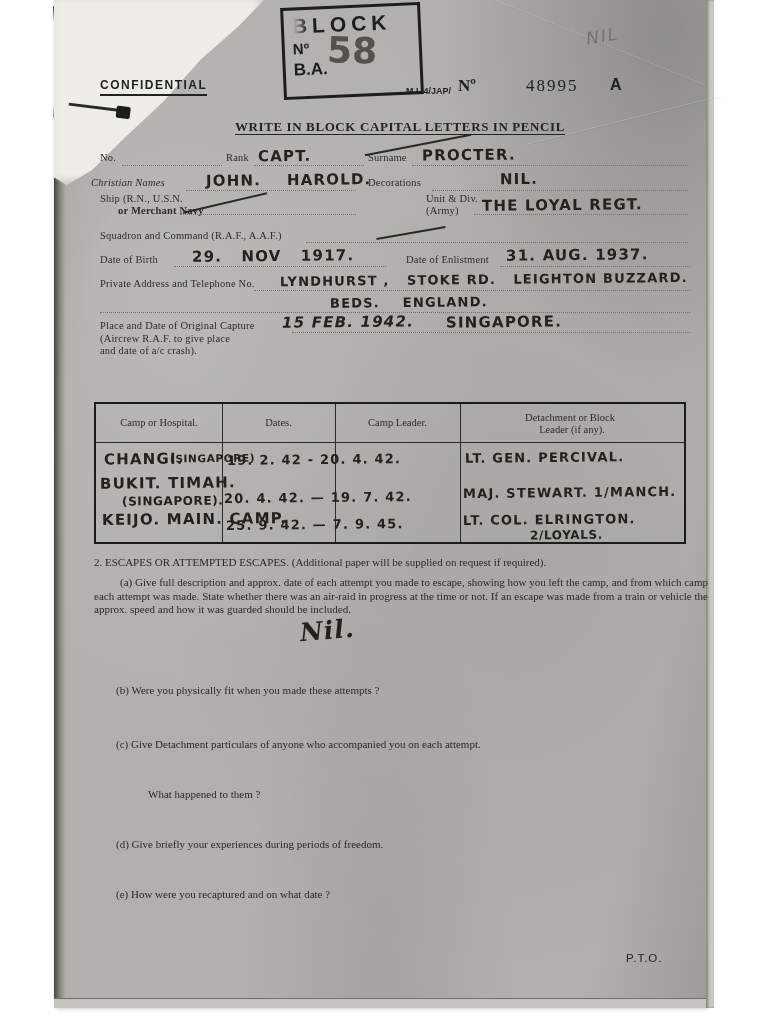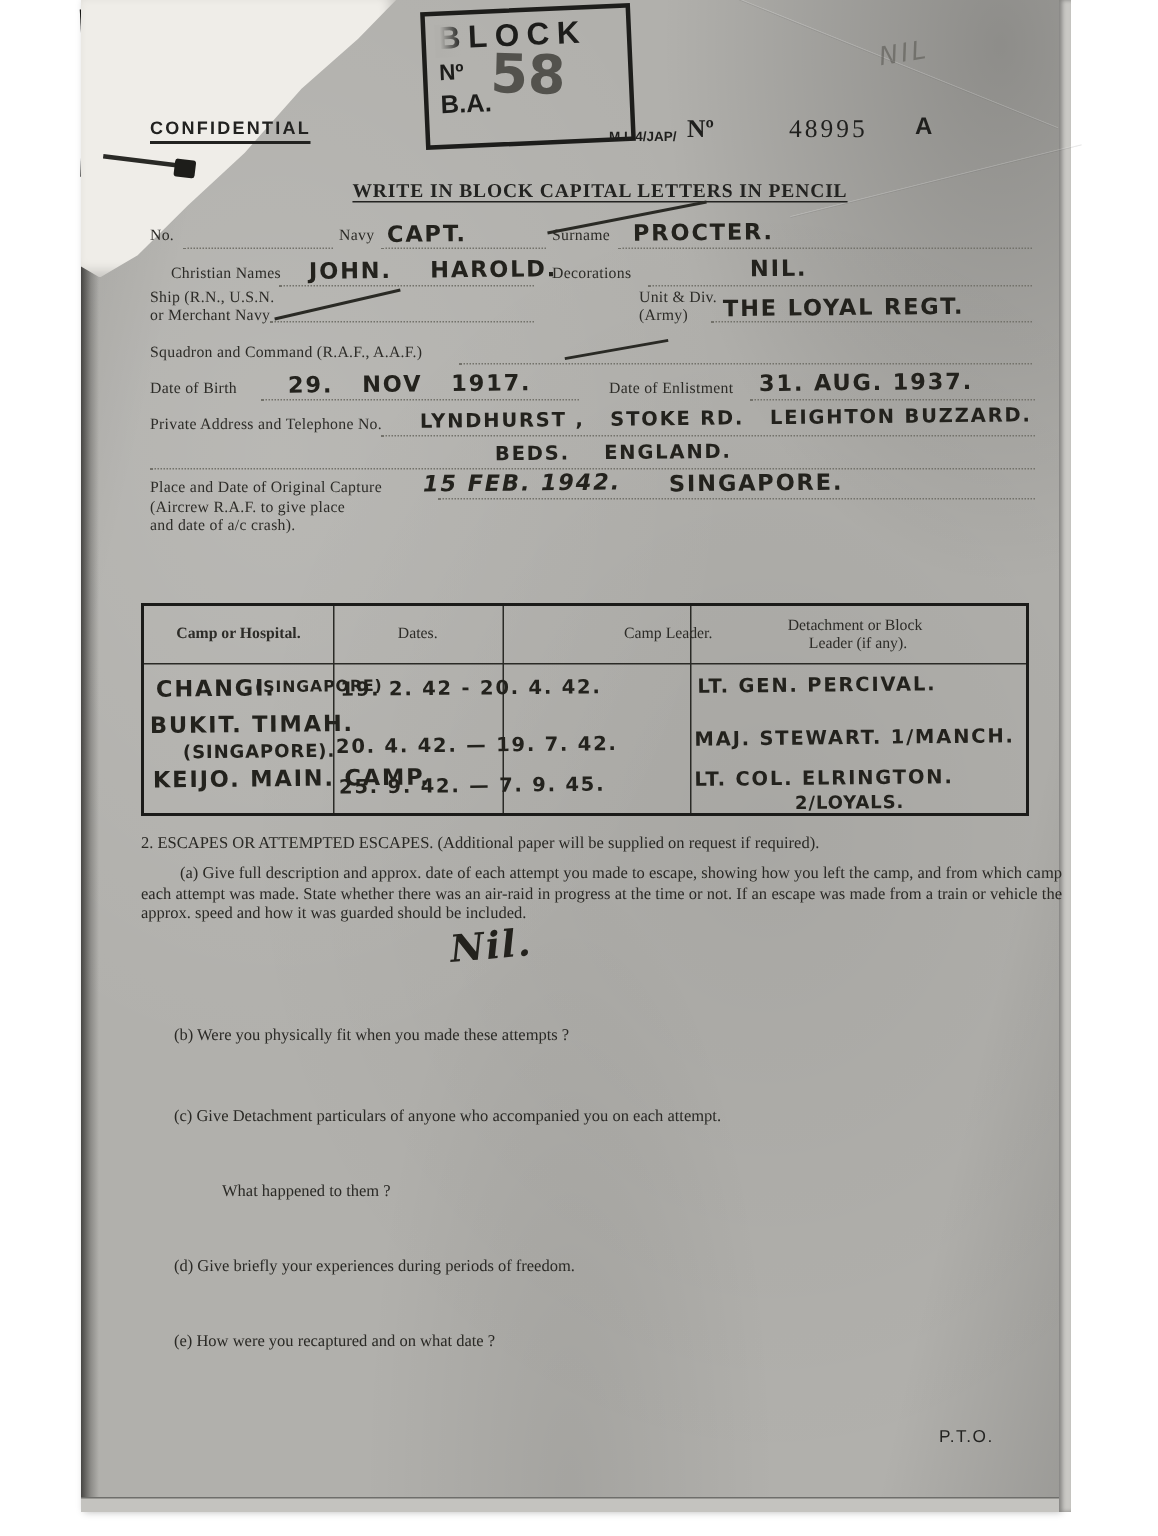--- a/index.html
+++ b/index.html
@@ -99,37 +99,37 @@
     <div class="refline" style="left:352px;top:86px;font-size:9px;font-weight:bold;">M.I. 4/JAP/</div>
     <div class="refline" style="left:404px;top:76px;font-size:17px;font-family:'Liberation Serif',serif;font-weight:bold;">Nº</div>
     <div class="refline" style="left:472px;top:76px;font-size:17px;font-family:'Liberation Serif',serif;letter-spacing:2px;">48995</div>
     <div class="refline" style="left:556px;top:76px;font-size:16px;font-weight:bold;">A</div>
     <div class="pencil-note">NIL</div>
 
     <div class="title">WRITE IN BLOCK CAPITAL LETTERS IN PENCIL</div>
 
     <div class="lbl" style="left:46px;top:152px;">No.</div>
     <div class="dotted" style="left:68px;top:165px;width:100px;"></div>
-    <div class="lbl" style="left:172px;top:152px;">Navy</div>
+    <div class="lbl" style="left:172px;top:152px;">Rank</div>
     <div class="hw lg" style="left:204px;top:147px;">CAPT.</div>
     <div class="dotted" style="left:200px;top:165px;width:110px;"></div>
     <div class="lbl" style="left:314px;top:152px;">Surname</div>
     <div class="stroke" style="left:310px;top:144px;width:108px;transform:rotate(-11deg);"></div>
     <div class="hw lg" style="left:368px;top:146px;">PROCTER.</div>
     <div class="dotted" style="left:358px;top:165px;width:276px;"></div>
 
-    <div class="lbl" style="left:60px;top:177px;">Christian Names</div>
+    <div class="lbl" style="left:37px;top:177px;font-style:italic;">Christian Names</div>
     <div class="hw lg" style="left:152px;top:171px;">JOHN.    HAROLD.</div>
     <div class="dotted" style="left:132px;top:190px;width:170px;"></div>
     <div class="lbl" style="left:314px;top:177px;">Decorations</div>
     <div class="hw lg" style="left:446px;top:170px;">NIL.</div>
     <div class="dotted" style="left:378px;top:190px;width:256px;"></div>
 
     <div class="lbl" style="left:46px;top:193px;">Ship (R.N., U.S.N.</div>
-    <div class="lbl" style="left:46px;top:205px;">or Merchant Navy</div>
+    <div class="lbl" style="left:64px;top:205px;font-weight:bold;">or Merchant Navy</div>
     <div class="stroke" style="left:128px;top:202px;width:86px;transform:rotate(-13deg);"></div>
     <div class="dotted" style="left:126px;top:214px;width:176px;"></div>
     <div class="lbl" style="left:372px;top:193px;">Unit &amp; Div.</div>
     <div class="lbl" style="left:372px;top:205px;">(Army)</div>
     <div class="hw lg" style="left:428px;top:196px;">THE LOYAL REGT.</div>
     <div class="dotted" style="left:420px;top:214px;width:214px;"></div>
 
     <div class="lbl" style="left:46px;top:230px;">Squadron and Command (R.A.F., A.A.F.)</div>
     <div class="stroke" style="left:322px;top:232px;width:70px;transform:rotate(-10deg);"></div>
     <div class="dotted" style="left:252px;top:242px;width:382px;"></div>
@@ -154,23 +154,23 @@
     <div class="lbl" style="left:46px;top:333px;">(Aircrew R.A.F. to give place</div>
     <div class="lbl" style="left:46px;top:345px;">and date of a/c crash).</div>
 
 
     <div class="tbl">
       <div class="vline" style="left:126px;"></div>
       <div class="vline" style="left:239px;"></div>
       <div class="vline" style="left:364px;"></div>
       <div class="hline" style="top:38px;"></div>
 
-      <div class="th" style="left:0;top:13px;width:126px;font-weight:bold;">Camp or Hospital.</div>
+      <div class="th" style="left:0;top:13px;width:126px;">Camp or Hospital.</div>
       <div class="th" style="left:126px;top:13px;width:113px;">Dates.</div>
-      <div class="th" style="left:239px;top:13px;width:125px;margin-left:48px;">Camp Leader.</div>
+      <div class="th" style="left:239px;top:13px;width:125px;">Camp Leader.</div>
       <div class="th" style="left:364px;top:8px;width:220px;">Detachment or Block</div>
       <div class="th" style="left:364px;top:20px;width:224px;">Leader (if any).</div>
 
       <div class="hw lg" style="left:8px;top:46px;">CHANGI.</div>
       <div class="hw sm" style="left:74px;top:48px;">(SINGAPORE)</div>
       <div class="hw" style="left:131px;top:48px;">19. 2. 42 - 20. 4. 42.</div>
       <div class="hw" style="left:369px;top:46px;">LT. GEN. PERCIVAL.</div>
 
       <div class="hw lg" style="left:4px;top:70px;">BUKIT. TIMAH.</div>
       <div class="hw sm" style="left:26px;top:90px;font-size:12px;">(SINGAPORE).</div>

